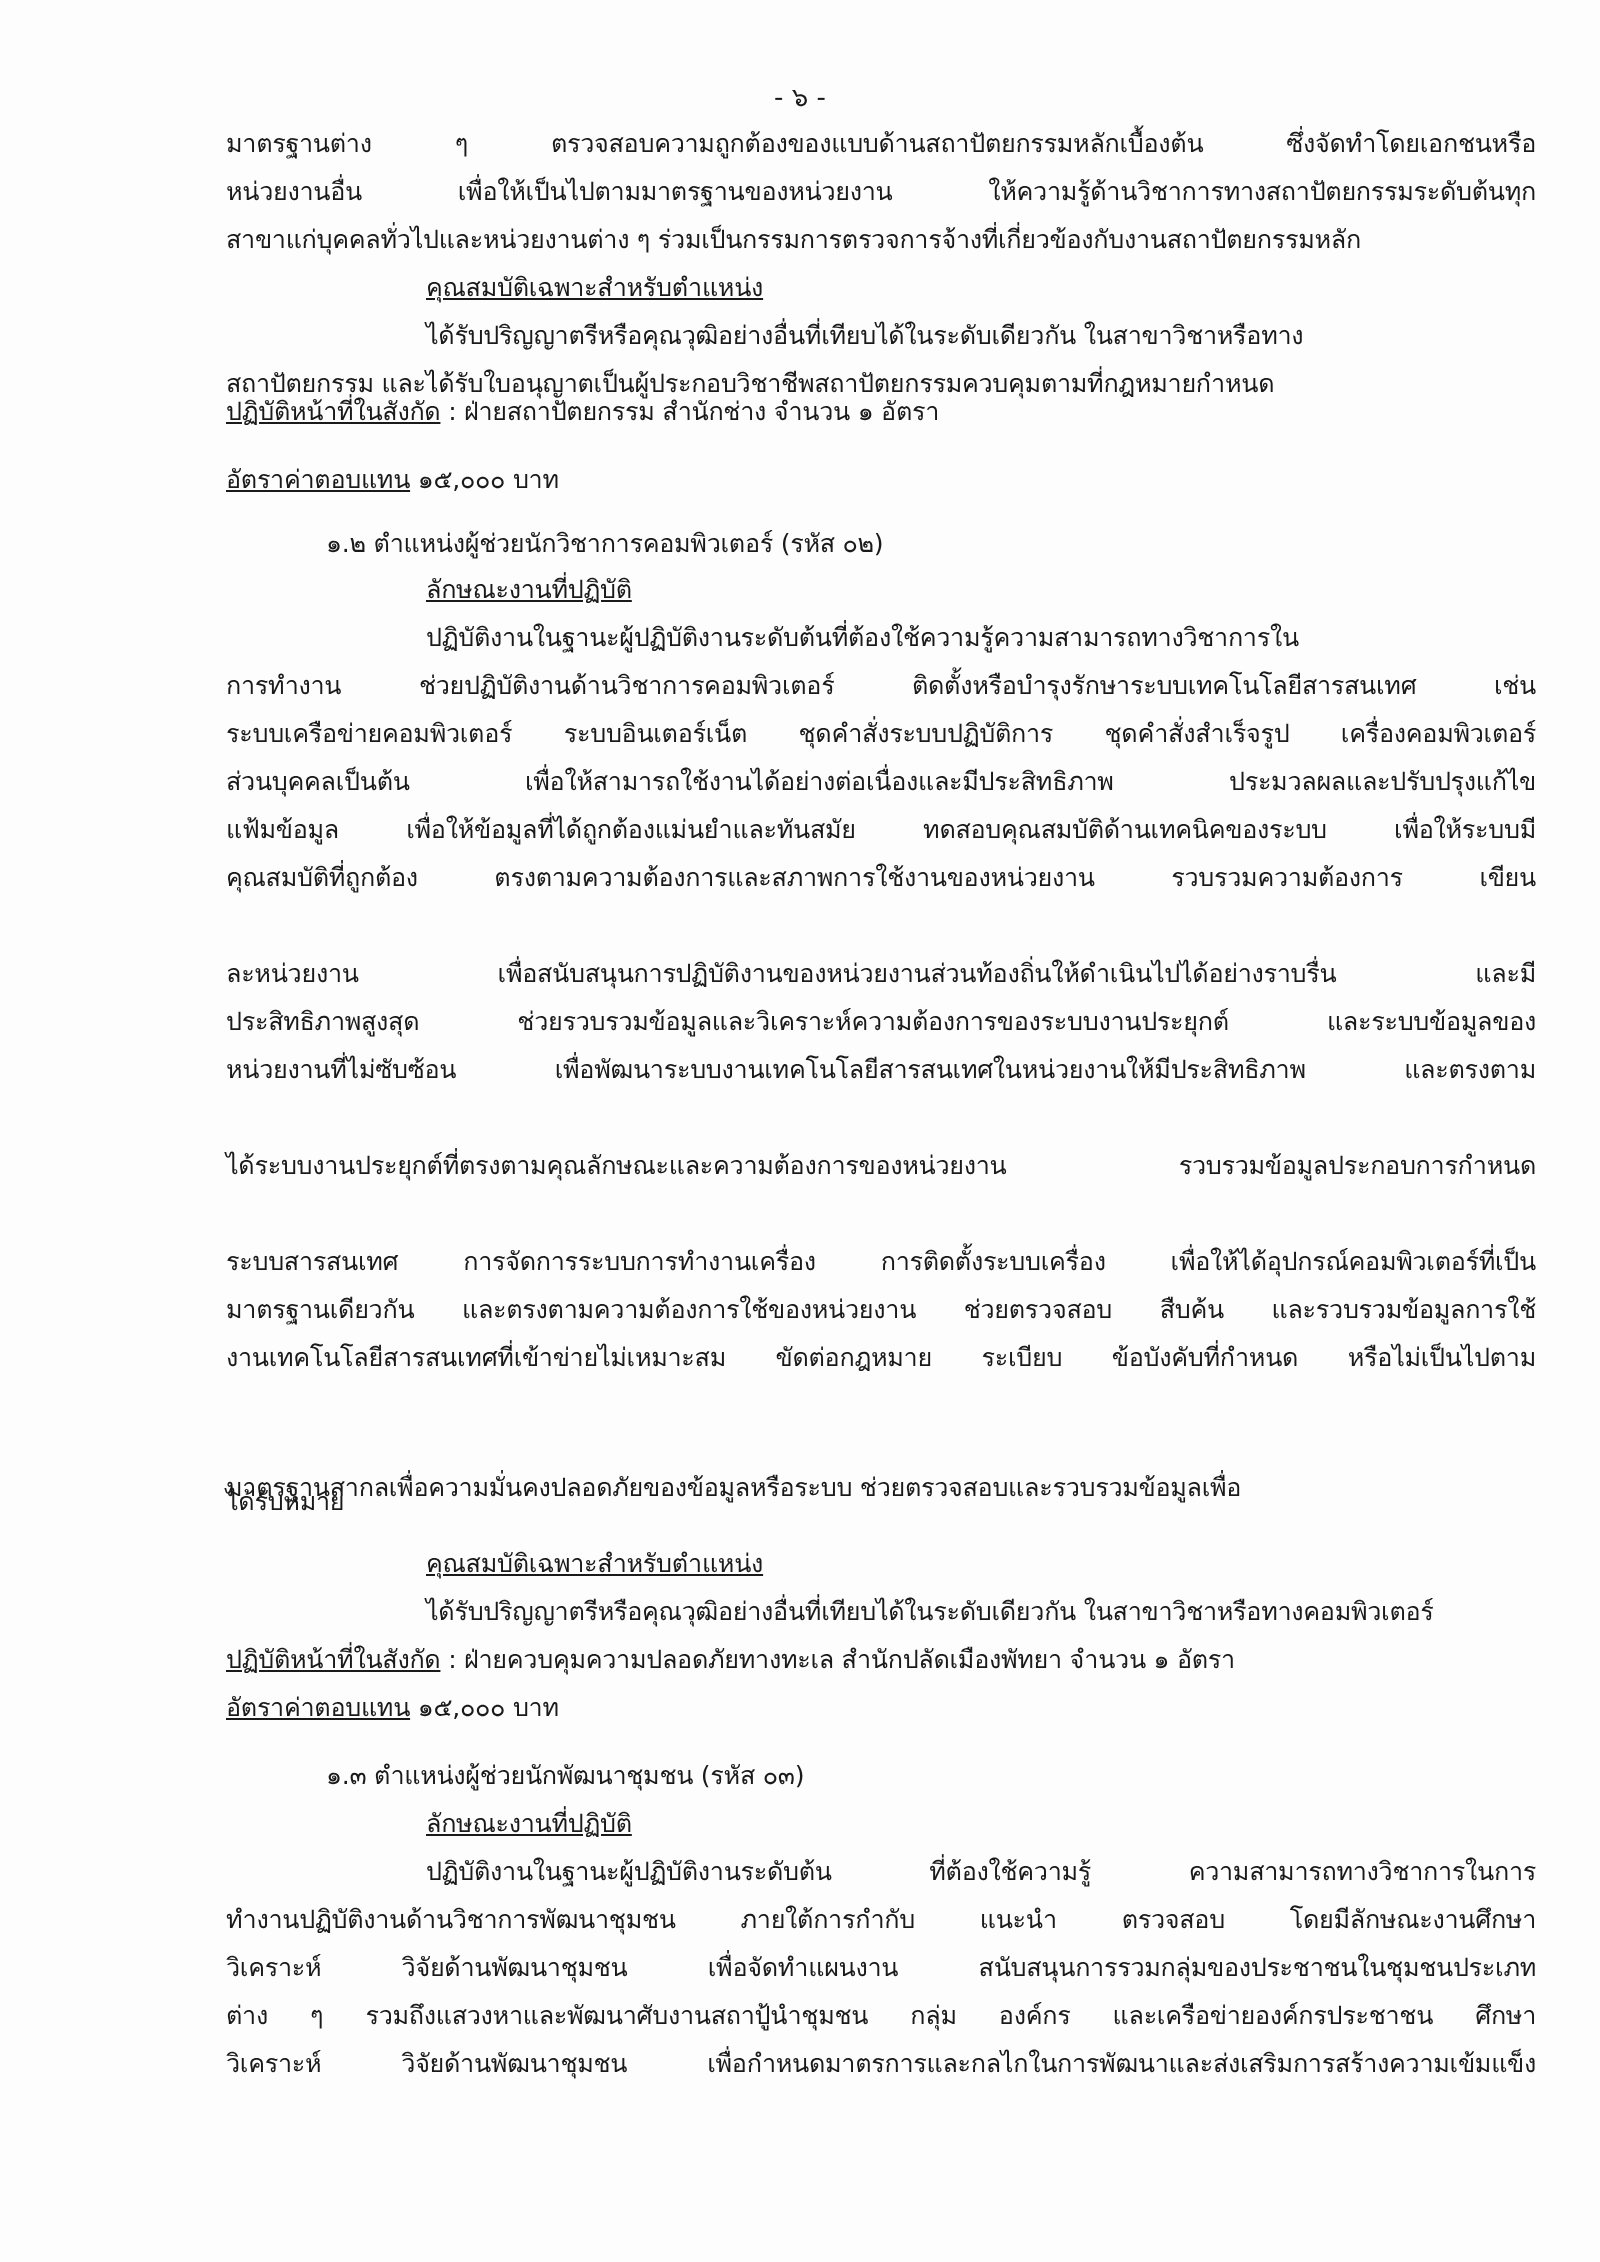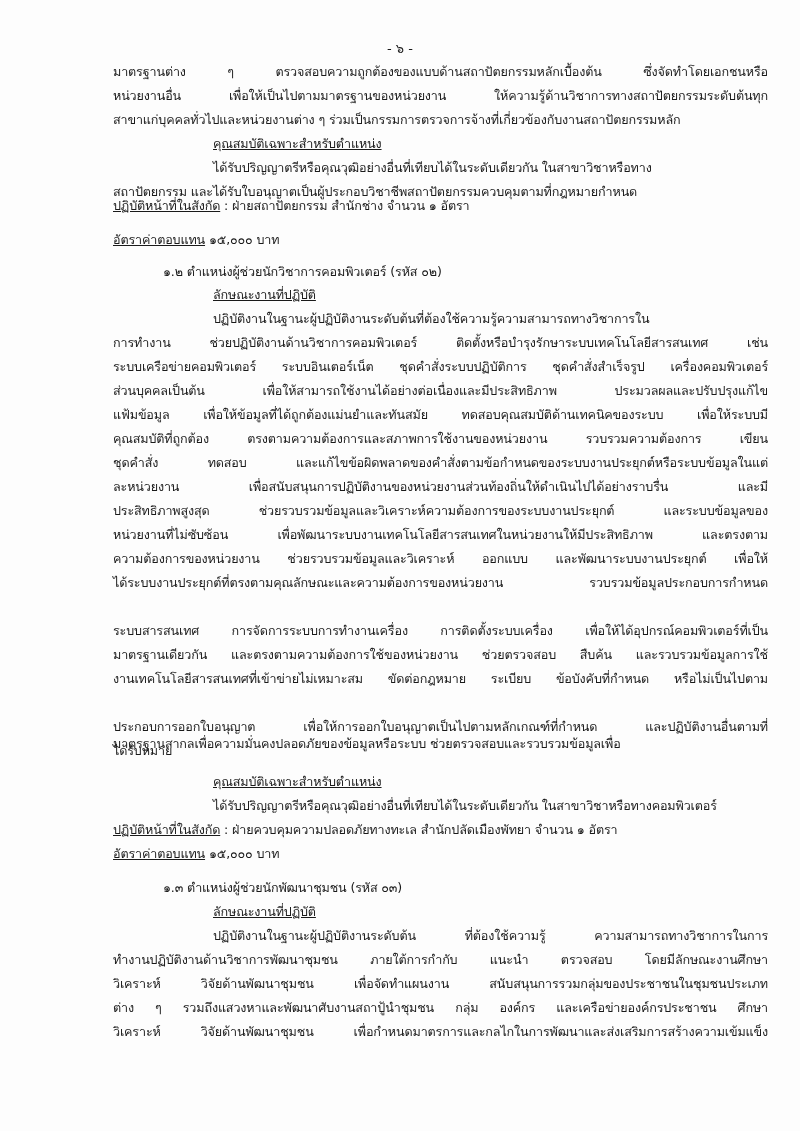--- a/index.html
+++ b/index.html
@@ -36,31 +36,28 @@
   </div>
 
   <div class="ln ind1" style="top:262px">๑.๒ ตำแหน่งผู้ช่วยนักวิชาการคอมพิวเตอร์ (รหัส ๐๒)</div>
   <div class="ln ind2 u" style="top:285px">ลักษณะงานที่ปฏิบัติ</div>
   <div class="ln ind2 justify" style="top:309px; width:555px">ปฏิบัติงานในฐานะผู้ปฏิบัติงานระดับต้นที่ต้องใช้ความรู้ความสามารถทางวิชาการใน</div>
   <div class="ln justify" style="top:333px">การทำงาน ช่วยปฏิบัติงานด้านวิชาการคอมพิวเตอร์ ติดตั้งหรือบำรุงรักษาระบบเทคโนโลยีสารสนเทศ เช่น</div>
   <div class="ln justify" style="top:357px">ระบบเครือข่ายคอมพิวเตอร์ ระบบอินเตอร์เน็ต ชุดคำสั่งระบบปฏิบัติการ ชุดคำสั่งสำเร็จรูป เครื่องคอมพิวเตอร์</div>
   <div class="ln justify" style="top:381px">ส่วนบุคคลเป็นต้น เพื่อให้สามารถใช้งานได้อย่างต่อเนื่องและมีประสิทธิภาพ ประมวลผลและปรับปรุงแก้ไข</div>
   <div class="ln justify" style="top:405px">แฟ้มข้อมูล เพื่อให้ข้อมูลที่ได้ถูกต้องแม่นยำและทันสมัย ทดสอบคุณสมบัติด้านเทคนิคของระบบ เพื่อให้ระบบมี</div>
   <div class="ln justify" style="top:429px">คุณสมบัติที่ถูกต้อง ตรงตามความต้องการและสภาพการใช้งานของหน่วยงาน รวบรวมความต้องการ เขียน</div>
-  <div class="ln justify" style="top:453px">ชุดคำสั่ง ทดสอบ และแก้ไขข้อผิดพลาดของคำสั่งตามข้อกำหนดของระบบงานประยุกต์หรือระบบข้อมูลในแต่</div>
   <div class="ln justify" style="top:477px">ละหน่วยงาน เพื่อสนับสนุนการปฏิบัติงานของหน่วยงานส่วนท้องถิ่นให้ดำเนินไปได้อย่างราบรื่น และมี</div>
   <div class="ln justify" style="top:501px">ประสิทธิภาพสูงสุด ช่วยรวบรวมข้อมูลและวิเคราะห์ความต้องการของระบบงานประยุกต์ และระบบข้อมูลของ</div>
   <div class="ln justify" style="top:525px">หน่วยงานที่ไม่ซับซ้อน เพื่อพัฒนาระบบงานเทคโนโลยีสารสนเทศในหน่วยงานให้มีประสิทธิภาพ และตรงตาม</div>
-  <div class="ln justify" style="top:549px">ความต้องการของหน่วยงาน ช่วยรวบรวมข้อมูลและวิเคราะห์ ออกแบบ และพัฒนาระบบงานประยุกต์ เพื่อให้</div>
   <div class="ln justify" style="top:573px">ได้ระบบงานประยุกต์ที่ตรงตามคุณลักษณะและความต้องการของหน่วยงาน รวบรวมข้อมูลประกอบการกำหนด</div>
   <div class="ln justify" style="top:645px">มาตรฐานเดียวกัน และตรงตามความต้องการใช้ของหน่วยงาน ช่วยตรวจสอบ สืบค้น และรวบรวมข้อมูลการใช้</div>
   <div class="ln justify" style="top:621px">ระบบสารสนเทศ การจัดการระบบการทำงานเครื่อง การติดตั้งระบบเครื่อง เพื่อให้ได้อุปกรณ์คอมพิวเตอร์ที่เป็น</div>
   <div class="ln justify" style="top:669px">งานเทคโนโลยีสารสนเทศที่เข้าข่ายไม่เหมาะสม ขัดต่อกฎหมาย ระเบียบ ข้อบังคับที่กำหนด หรือไม่เป็นไปตาม</div>
   <div class="ln" style="top:734px">มาตรฐานสากลเพื่อความมั่นคงปลอดภัยของข้อมูลหรือระบบ ช่วยตรวจสอบและรวบรวมข้อมูลเพื่อ</div>
-  <div class="ln justify" style="top:717px">ประกอบการออกใบอนุญาต เพื่อให้การออกใบอนุญาตเป็นไปตามหลักเกณฑ์ที่กำหนด และปฏิบัติงานอื่นตามที่</div>
   <div class="ln" style="top:741px">ได้รับหมาย</div>
 
   <div class="ln ind2 u" style="top:772px">คุณสมบัติเฉพาะสำหรับตำแหน่ง</div>
   <div class="ln ind2" style="top:796px; width:570px">ได้รับปริญญาตรีหรือคุณวุฒิอย่างอื่นที่เทียบได้ในระดับเดียวกัน ในสาขาวิชาหรือทางคอมพิวเตอร์</div>
   <div class="ln" style="top:820px">
     <span class="u">ปฏิบัติหน้าที่ในสังกัด</span><span> : ฝ่ายควบคุมความปลอดภัยทางทะเล สำนักปลัดเมืองพัทยา จำนวน ๑ อัตรา</span>
   </div>
   <div class="ln" style="top:844px">
     <span class="u">อัตราค่าตอบแทน</span><span> ๑๕,๐๐๐ บาท</span>
   </div>

